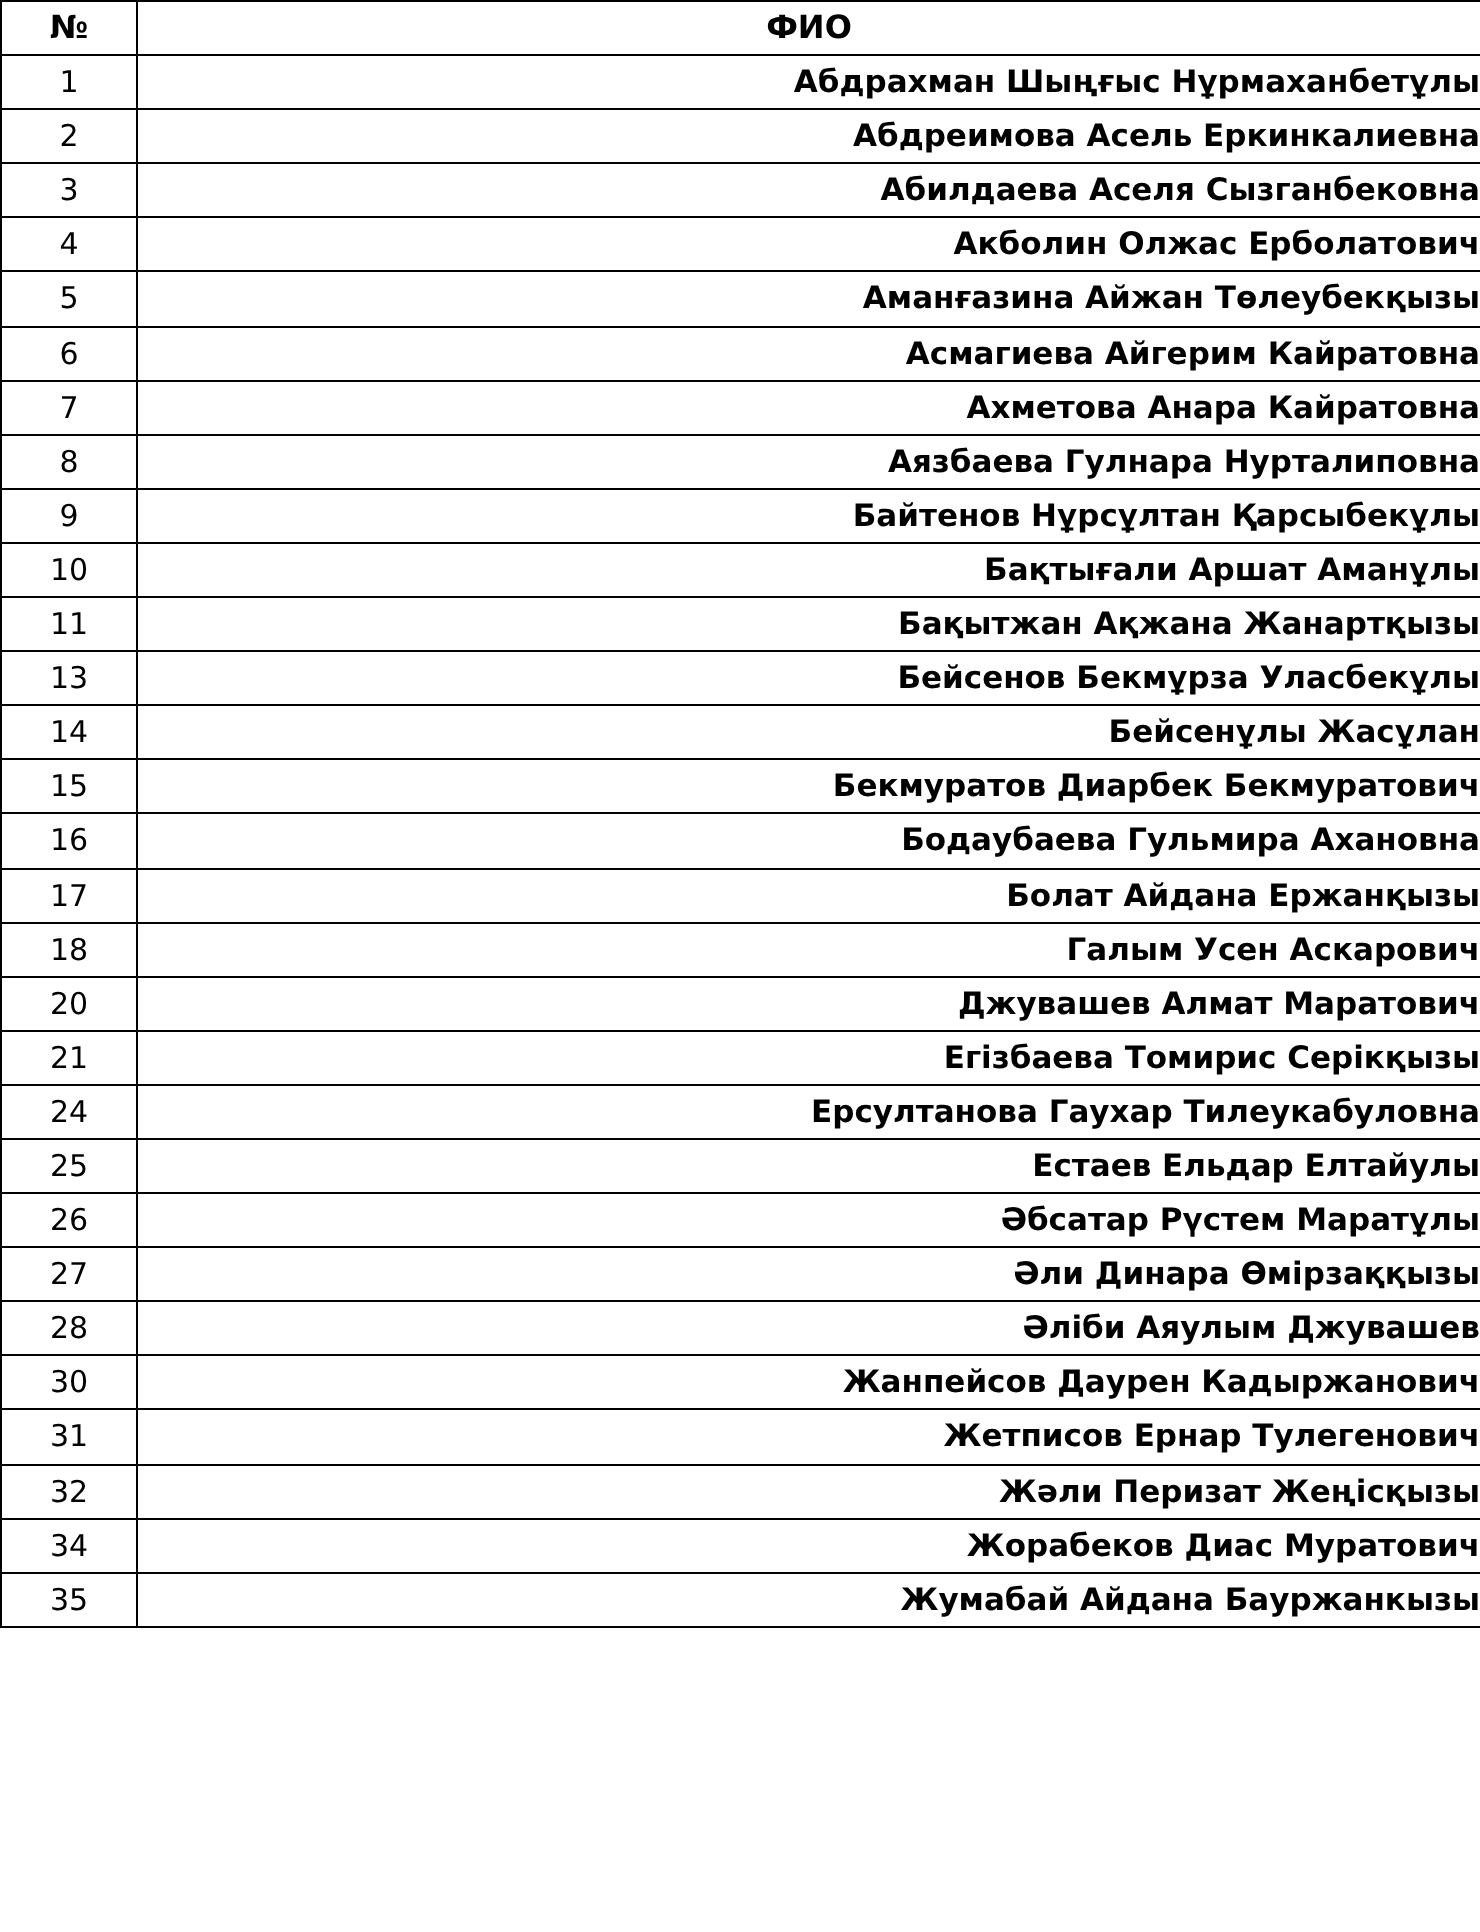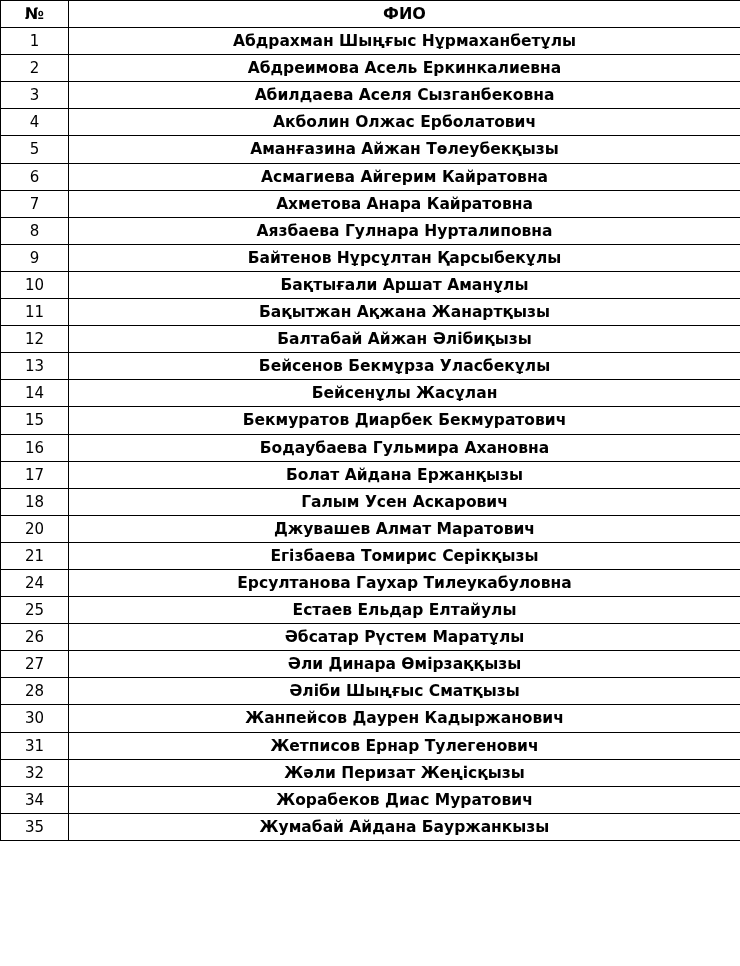--- a/index.html
+++ b/index.html
@@ -45,20 +45,21 @@
   table.name-table th {
     font-weight: bold;
     font-size: 16px;
   }
   table.name-table td.num {
     font-size: 15px;
   }
   table.name-table td.name {
     font-weight: bold;
     font-size: 15.5px;
+    text-align: right;
   }
   table.name-table tr:first-child th {
     border-top: 1px solid #000000;
   }
 </style>
 </head>
 <body>
 
 <div class="page">
   <table class="name-table">
@@ -111,24 +112,20 @@
         </tr>
         <tr>
           <td class="num">10</td>
           <td class="name">Бақтығали Аршат Аманұлы</td>
         </tr>
         <tr>
           <td class="num">11</td>
           <td class="name">Бақытжан Ақжана Жанартқызы</td>
         </tr>
         <tr>
-          <td class="num">12</td>
-          <td class="name">Балтабай Айжан Әлібиқызы</td>
-        </tr>
-        <tr>
           <td class="num">13</td>
           <td class="name">Бейсенов Бекмұрза Уласбекұлы</td>
         </tr>
         <tr>
           <td class="num">14</td>
           <td class="name">Бейсенұлы Жасұлан</td>
         </tr>
         <tr>
           <td class="num">15</td>
           <td class="name">Бекмуратов Диарбек Бекмуратович</td>
@@ -164,21 +161,21 @@
         <tr>
           <td class="num">26</td>
           <td class="name">Әбсатар Рүстем Маратұлы</td>
         </tr>
         <tr>
           <td class="num">27</td>
           <td class="name">Әли Динара Өмірзаққызы</td>
         </tr>
         <tr>
           <td class="num">28</td>
-          <td class="name">Әліби Шыңғыс Сматқызы</td>
+          <td class="name">Әліби Аяулым Джувашев</td>
         </tr>
         <tr>
           <td class="num">30</td>
           <td class="name">Жанпейсов Даурен Кадыржанович</td>
         </tr>
         <tr>
           <td class="num">31</td>
           <td class="name">Жетписов Ернар Тулегенович</td>
         </tr>
         <tr>

